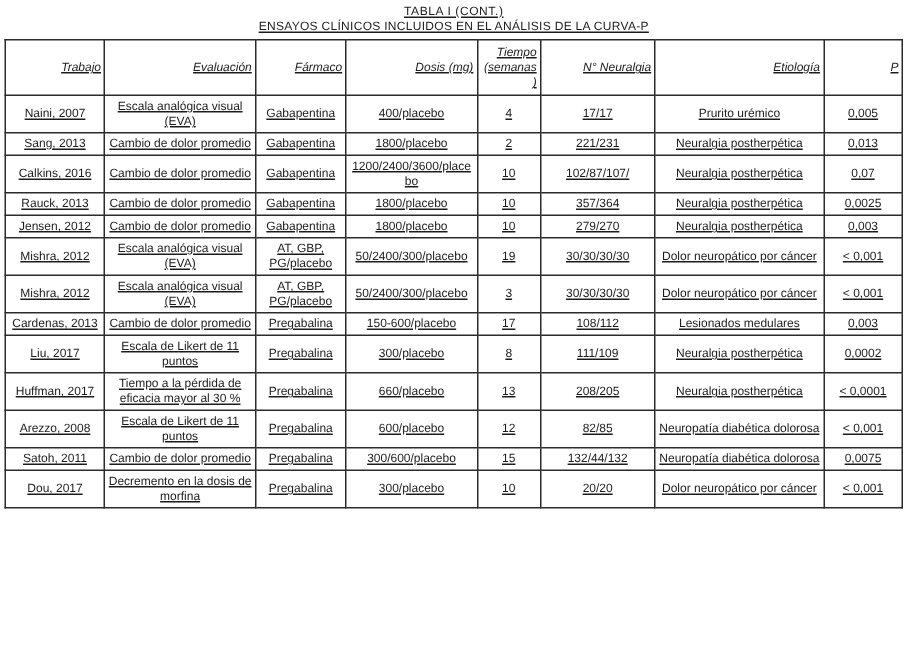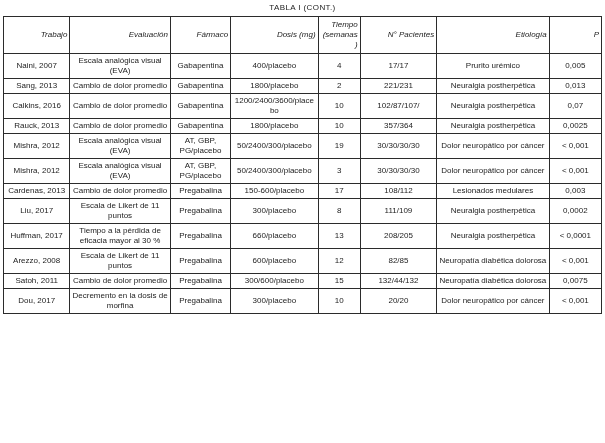--- a/index.html
+++ b/index.html
@@ -8,20 +8,21 @@
     background: #ffffff;
     font-family: "Liberation Sans", sans-serif;
     color: #1c1c1c;
   }
   .page {
     width: 605px;
     height: 443px;
     box-sizing: border-box;
     background: #ffffff;
     overflow: hidden;
+    text-decoration: underline;
   }
   .titles {
     text-align: center;
     padding-top: 3px;
     line-height: 1.25;
   }
   .title-line1 {
     font-size: 8px;
     letter-spacing: 0.4px;
   }
@@ -60,41 +61,42 @@
   col.c-pacientes { width: 76px; }
   col.c-etiologia { width: 112px; }
   col.c-p         { width: 52px; }
 </style>
 </head>
 <body>
 
 <div class="page">
   <div class="titles">
     <div class="title-line1">TABLA I (CONT.)</div>
+    <div class="title-line2">ENSAYOS CLÍNICOS INCLUIDOS EN EL ANÁLISIS DE LA CURVA-P</div>
   </div>
 
   <table class="trials">
     <colgroup>
       <col class="c-trabajo">
       <col class="c-evaluacion">
       <col class="c-farmaco">
       <col class="c-dosis">
       <col class="c-tiempo">
       <col class="c-pacientes">
       <col class="c-etiologia">
       <col class="c-p">
     </colgroup>
     <thead>
       <tr>
           <th>Trabajo</th>
           <th>Evaluación</th>
           <th>Fármaco</th>
           <th>Dosis (mg)</th>
           <th>Tiempo (semanas)</th>
-          <th>N° Pacientes</th>
+          <th>N° Neuralgia</th>
           <th>Etiología</th>
           <th>P</th>
         </tr>
     </thead>
     <tbody>
         <tr>
           <td>Naini, 2007</td>
           <td>Escala analógica visual (EVA)</td>
           <td>Gabapentina</td>
           <td>400/placebo</td>
@@ -125,20 +127,30 @@
         </tr>
         <tr>
           <td>Rauck, 2013</td>
           <td>Cambio de dolor promedio</td>
           <td>Gabapentina</td>
           <td>1800/placebo</td>
           <td>10</td>
           <td>357/364</td>
           <td>Neuralgia postherpética</td>
           <td>0,0025</td>
+        </tr>
+        <tr>
+          <td>Jensen, 2012</td>
+          <td>Cambio de dolor promedio</td>
+          <td>Gabapentina</td>
+          <td>1800/placebo</td>
+          <td>10</td>
+          <td>279/270</td>
+          <td>Neuralgia postherpética</td>
+          <td>0,003</td>
         </tr>
         <tr>
           <td>Mishra, 2012</td>
           <td>Escala analógica visual (EVA)</td>
           <td>AT, GBP, PG/placebo</td>
           <td>50/2400/300/placebo</td>
           <td>19</td>
           <td>30/30/30/30</td>
           <td>Dolor neuropático por cáncer</td>
           <td>&lt; 0,001</td>

